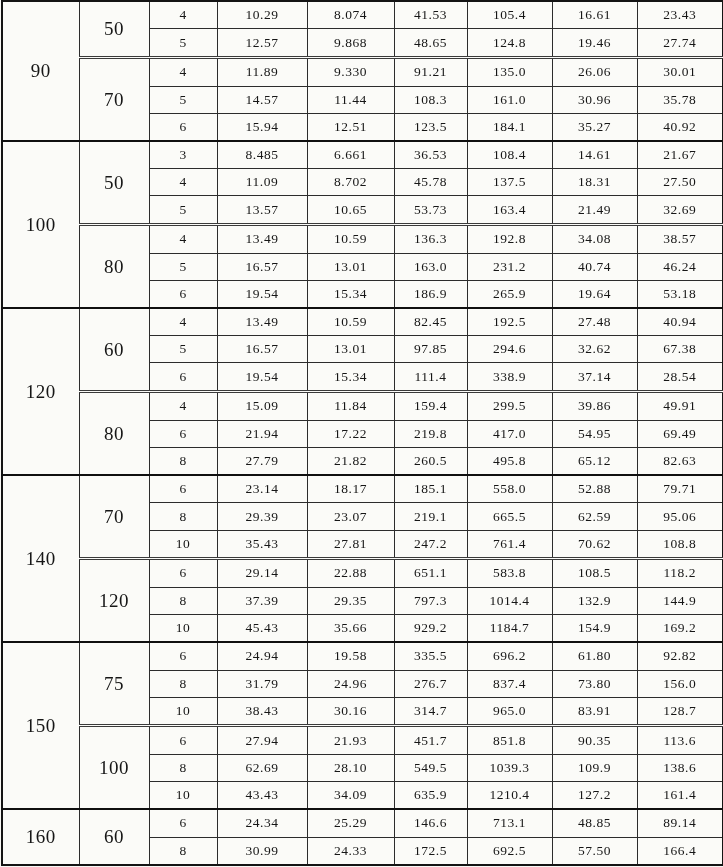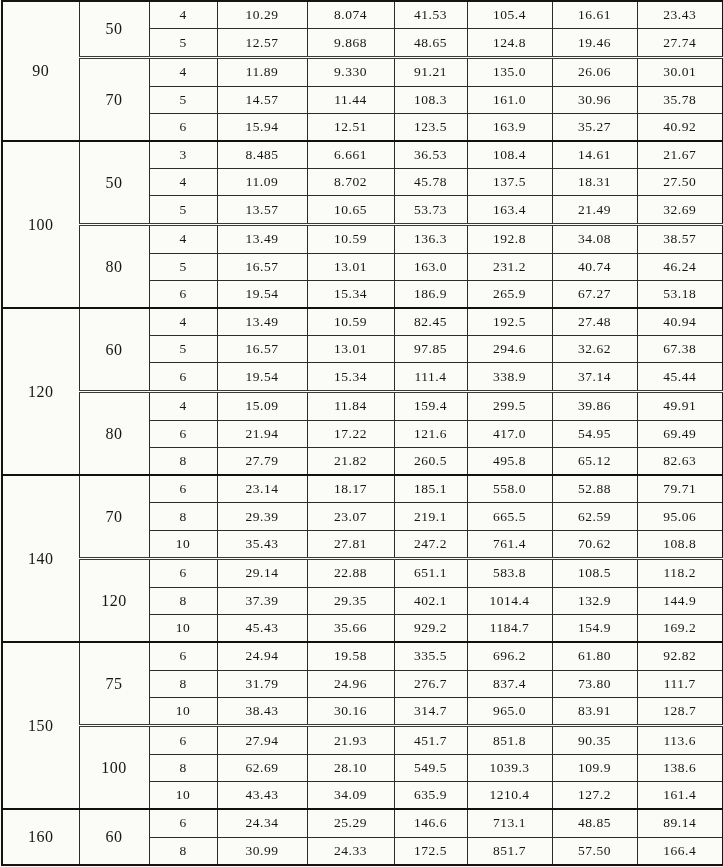--- a/index.html
+++ b/index.html
@@ -42,21 +42,21 @@
   }
   
   tr.group-start td {
     border-top: 2.8px solid #101010;
   }
   
   tr.sub-start td {
     border-top: 3.4px double #3a3a3a;
   }
   td.group-cell, td.sub-cell {
-    font-size: 16px;
+    font-size: 19px;
   }
 </style>
 </head>
 <body>
 
 <div class="scan-page">
   <table class="data-table">
     <colgroup>
         <col style="width: 77px;">
         <col style="width: 70px;">
@@ -106,21 +106,21 @@
           <td>108.3</td>
           <td>161.0</td>
           <td>30.96</td>
           <td>35.78</td>
         </tr>
         <tr>
           <td>6</td>
           <td>15.94</td>
           <td>12.51</td>
           <td>123.5</td>
-          <td>163.9</td>
+          <td>184.1</td>
           <td>35.27</td>
           <td>40.92</td>
         </tr>
         <tr class="group-start">
           <td class="group-cell" rowspan="6">100</td>
           <td class="sub-cell" rowspan="3">50</td>
           <td>3</td>
           <td>8.485</td>
           <td>6.661</td>
           <td>36.53</td>
@@ -164,21 +164,21 @@
           <td>231.2</td>
           <td>40.74</td>
           <td>46.24</td>
         </tr>
         <tr>
           <td>6</td>
           <td>19.54</td>
           <td>15.34</td>
           <td>186.9</td>
           <td>265.9</td>
-          <td>67.27</td>
+          <td>19.64</td>
           <td>53.18</td>
         </tr>
         <tr class="group-start">
           <td class="group-cell" rowspan="6">120</td>
           <td class="sub-cell" rowspan="3">60</td>
           <td>4</td>
           <td>13.49</td>
           <td>10.59</td>
           <td>82.45</td>
           <td>192.5</td>
@@ -194,37 +194,37 @@
           <td>32.62</td>
           <td>67.38</td>
         </tr>
         <tr>
           <td>6</td>
           <td>19.54</td>
           <td>15.34</td>
           <td>111.4</td>
           <td>338.9</td>
           <td>37.14</td>
-          <td>45.44</td>
+          <td>28.54</td>
         </tr>
         <tr class="sub-start">
           <td class="sub-cell" rowspan="3">80</td>
           <td>4</td>
           <td>15.09</td>
           <td>11.84</td>
           <td>159.4</td>
           <td>299.5</td>
           <td>39.86</td>
           <td>49.91</td>
         </tr>
         <tr>
           <td>6</td>
           <td>21.94</td>
           <td>17.22</td>
-          <td>121.6</td>
+          <td>219.8</td>
           <td>417.0</td>
           <td>54.95</td>
           <td>69.49</td>
         </tr>
         <tr>
           <td>8</td>
           <td>27.79</td>
           <td>21.82</td>
           <td>260.5</td>
           <td>495.8</td>
@@ -267,21 +267,21 @@
           <td>22.88</td>
           <td>651.1</td>
           <td>583.8</td>
           <td>108.5</td>
           <td>118.2</td>
         </tr>
         <tr>
           <td>8</td>
           <td>37.39</td>
           <td>29.35</td>
-          <td>402.1</td>
+          <td>797.3</td>
           <td>1014.4</td>
           <td>132.9</td>
           <td>144.9</td>
         </tr>
         <tr>
           <td>10</td>
           <td>45.43</td>
           <td>35.66</td>
           <td>929.2</td>
           <td>1184.7</td>
@@ -299,21 +299,21 @@
           <td>61.80</td>
           <td>92.82</td>
         </tr>
         <tr>
           <td>8</td>
           <td>31.79</td>
           <td>24.96</td>
           <td>276.7</td>
           <td>837.4</td>
           <td>73.80</td>
-          <td>111.7</td>
+          <td>156.0</td>
         </tr>
         <tr>
           <td>10</td>
           <td>38.43</td>
           <td>30.16</td>
           <td>314.7</td>
           <td>965.0</td>
           <td>83.91</td>
           <td>128.7</td>
         </tr>
@@ -354,19 +354,19 @@
           <td>146.6</td>
           <td>713.1</td>
           <td>48.85</td>
           <td>89.14</td>
         </tr>
         <tr>
           <td>8</td>
           <td>30.99</td>
           <td>24.33</td>
           <td>172.5</td>
-          <td>851.7</td>
+          <td>692.5</td>
           <td>57.50</td>
           <td>166.4</td>
         </tr>
       </tbody>
   </table>
 </div>
 
 </body></html>

